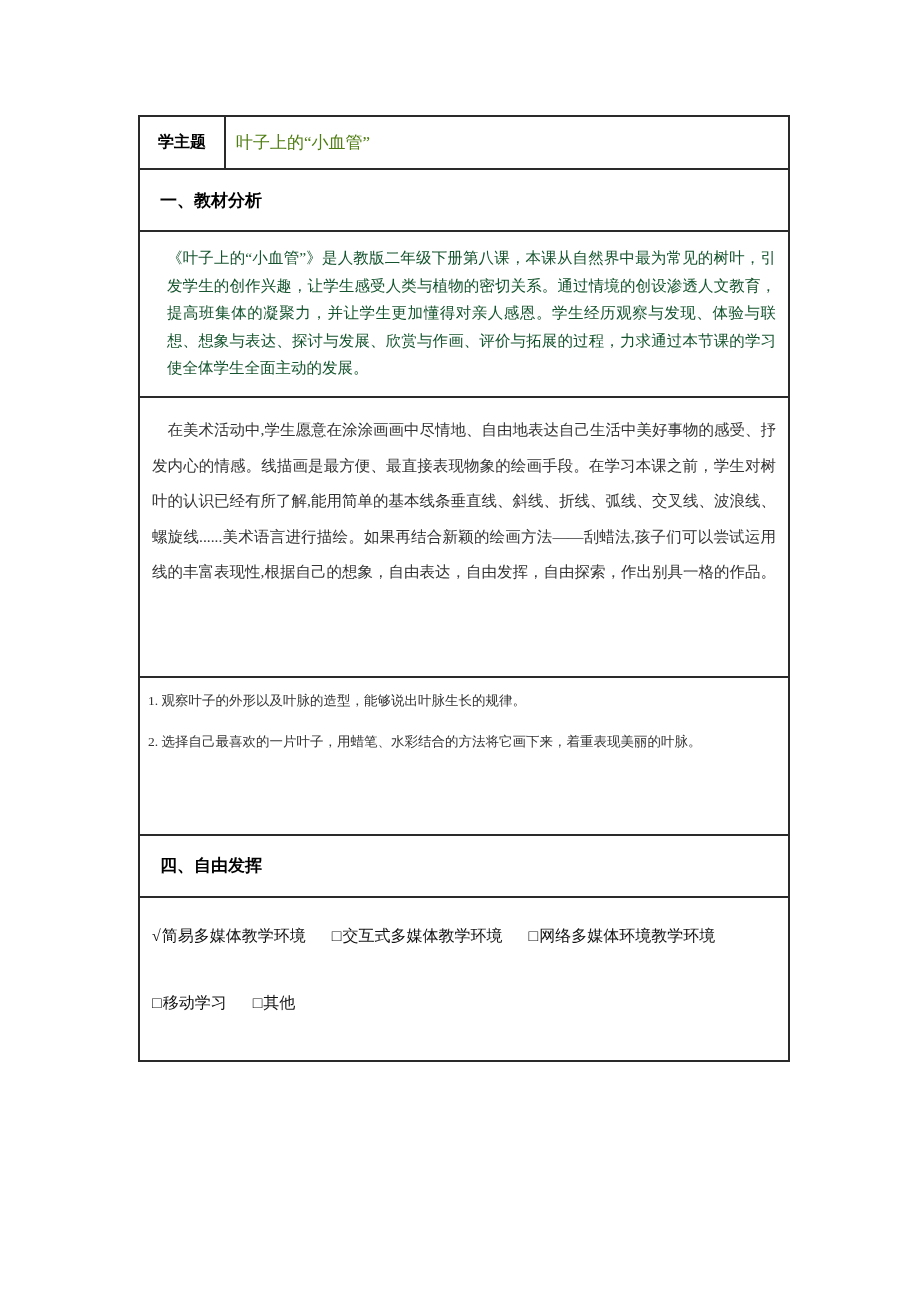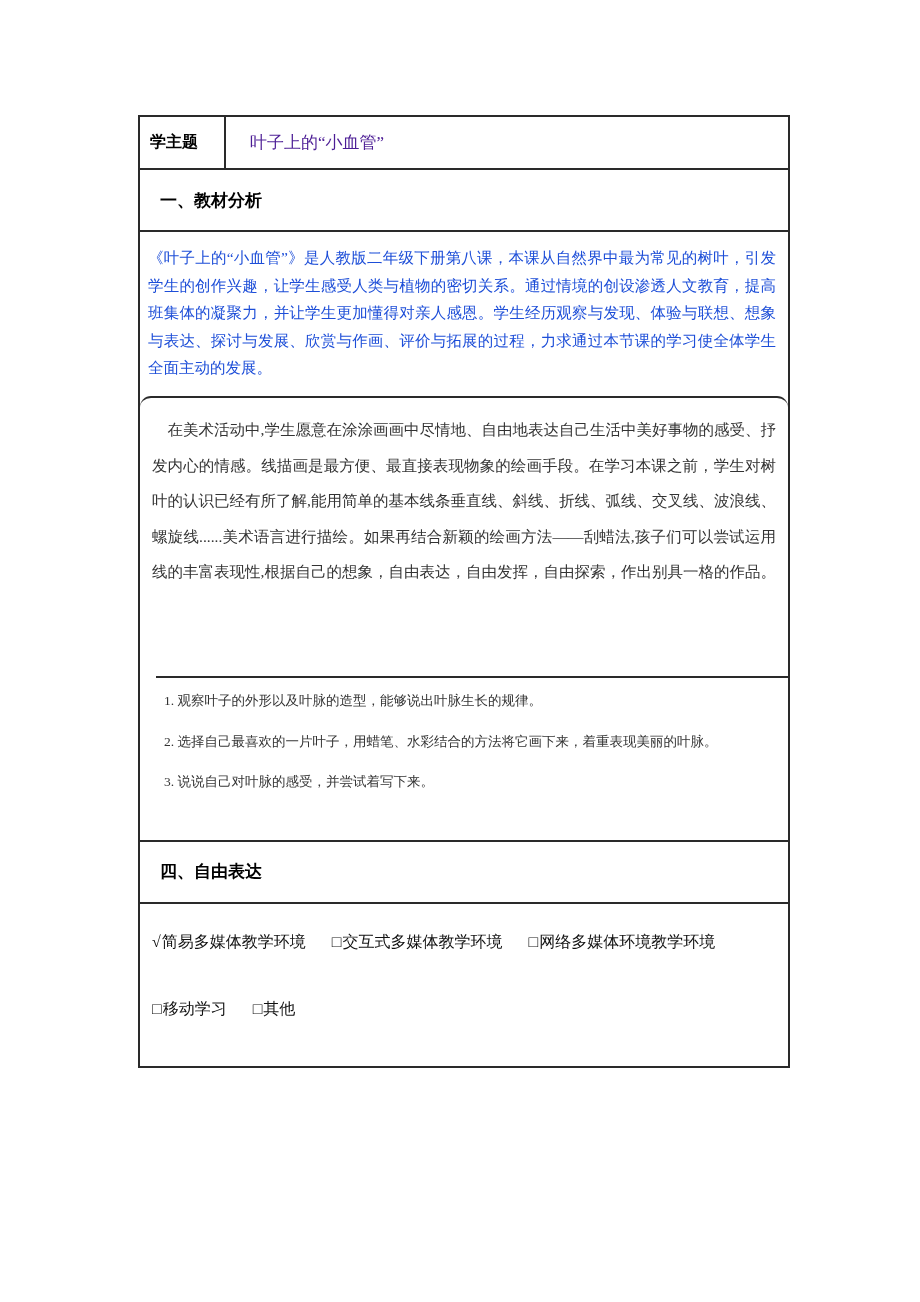--- a/index.html
+++ b/index.html
@@ -30,71 +30,69 @@
   .row:first-child { border-top: none; }
 
   
   .row-topic { display: flex; min-height: 51px; }
   .topic-label {
     width: 86px;
     border-right: 2px solid #2a2a2a;
     box-sizing: border-box;
     display: flex;
     align-items: center;
-    padding: 4px 2px 4px 10px;
+    padding: 4px 2px 4px 18px;
     font-family: "Liberation Sans", "DejaVu Sans", sans-serif;
     font-weight: bold;
     font-size: 16px;
     color: #000;
   }
   .topic-value {
     flex: 1;
     display: flex;
     align-items: center;
-    padding: 4px 24px;
+    padding: 4px 10px;
     font-size: 17px;
-    color: #4c1d95;
+    color: #4d7c0f;
   }
 
   
   .row-header {
     min-height: 62px;
     display: flex;
     align-items: center;
     padding: 0 20px;
     font-family: "Liberation Sans", "DejaVu Sans", sans-serif;
     font-weight: bold;
     font-size: 17px;
     color: #000;
   }
 
   
   .row-material {
     min-height: 156px;
-    padding: 12px 12px 14px 8px;
+    padding: 12px 12px 14px 27px;
     font-size: 15.5px;
     line-height: 1.78;
-    color: #1d4ed8;
+    color: #14532d;
     text-align: justify;
   }
   .row-students {
     min-height: 280px;
     padding: 14px 12px 40px 12px;
     font-size: 15.5px;
     line-height: 2.3;
     color: #333;
     text-align: justify;
-    border-radius: 11px;
   }
   .row-goals {
     min-height: 158px;
     padding: 10px 10px 30px 8px;
     font-size: 13.5px;
     color: #333;
-    margin-left: 16px;
   }
   .row-goals p {
     margin: 0 0 15px 0;
     line-height: 1.9;
   }
   .row-environment {
     min-height: 150px;
     padding: 28px 10px 30px 12px;
     font-family: "Liberation Sans", "DejaVu Sans", sans-serif;
     font-size: 16px;
@@ -119,24 +117,23 @@
 
   <div class="row row-material">《叶子上的“小血管”》是人教版二年级下册第八课，本课从自然界中最为常见的树叶，引发学生的创作兴趣，让学生感受人类与植物的密切关系。通过情境的创设渗透人文教育，提高班集体的凝聚力，并让学生更加懂得对亲人感恩。学生经历观察与发现、体验与联想、想象与表达、探讨与发展、欣赏与作画、评价与拓展的过程，力求通过本节课的学习使全体学生全面主动的发展。</div>
 
 
   <div class="row row-students">　在美术活动中,学生愿意在涂涂画画中尽情地、自由地表达自己生活中美好事物的感受、抒发内心的情感。线描画是最方便、最直接表现物象的绘画手段。在学习本课之前，学生对树叶的认识已经有所了解,能用简单的基本线条垂直线、斜线、折线、弧线、交叉线、波浪线、螺旋线......美术语言进行描绘。如果再结合新颖的绘画方法——刮蜡法,孩子们可以尝试运用线的丰富表现性,根据自己的想象，自由表达，自由发挥，自由探索，作出别具一格的作品。</div>
 
 
   <div class="row row-goals">
     <p>1. 观察叶子的外形以及叶脉的造型，能够说出叶脉生长的规律。</p>
     <p>2. 选择自己最喜欢的一片叶子，用蜡笔、水彩结合的方法将它画下来，着重表现美丽的叶脉。</p>
-    <p>3. 说说自己对叶脉的感受，并尝试着写下来。</p>
   </div>
 
-  <div class="row row-header">四、自由表达</div>
+  <div class="row row-header">四、自由发挥</div>
 
   <div class="row row-environment">
     <div class="env-line">
       <span class="env-option"><span class="mark">√</span><span>简易多媒体教学环境</span></span>
       <span class="env-option"><span class="mark">□</span><span>交互式多媒体教学环境</span></span>
       <span class="env-option"><span class="mark">□</span><span>网络多媒体环境教学环境</span></span>
     </div>
     <div class="env-line">
       <span class="env-option"><span class="mark">□</span><span>移动学习</span></span>
       <span class="env-option"><span class="mark">□</span><span>其他</span></span>

